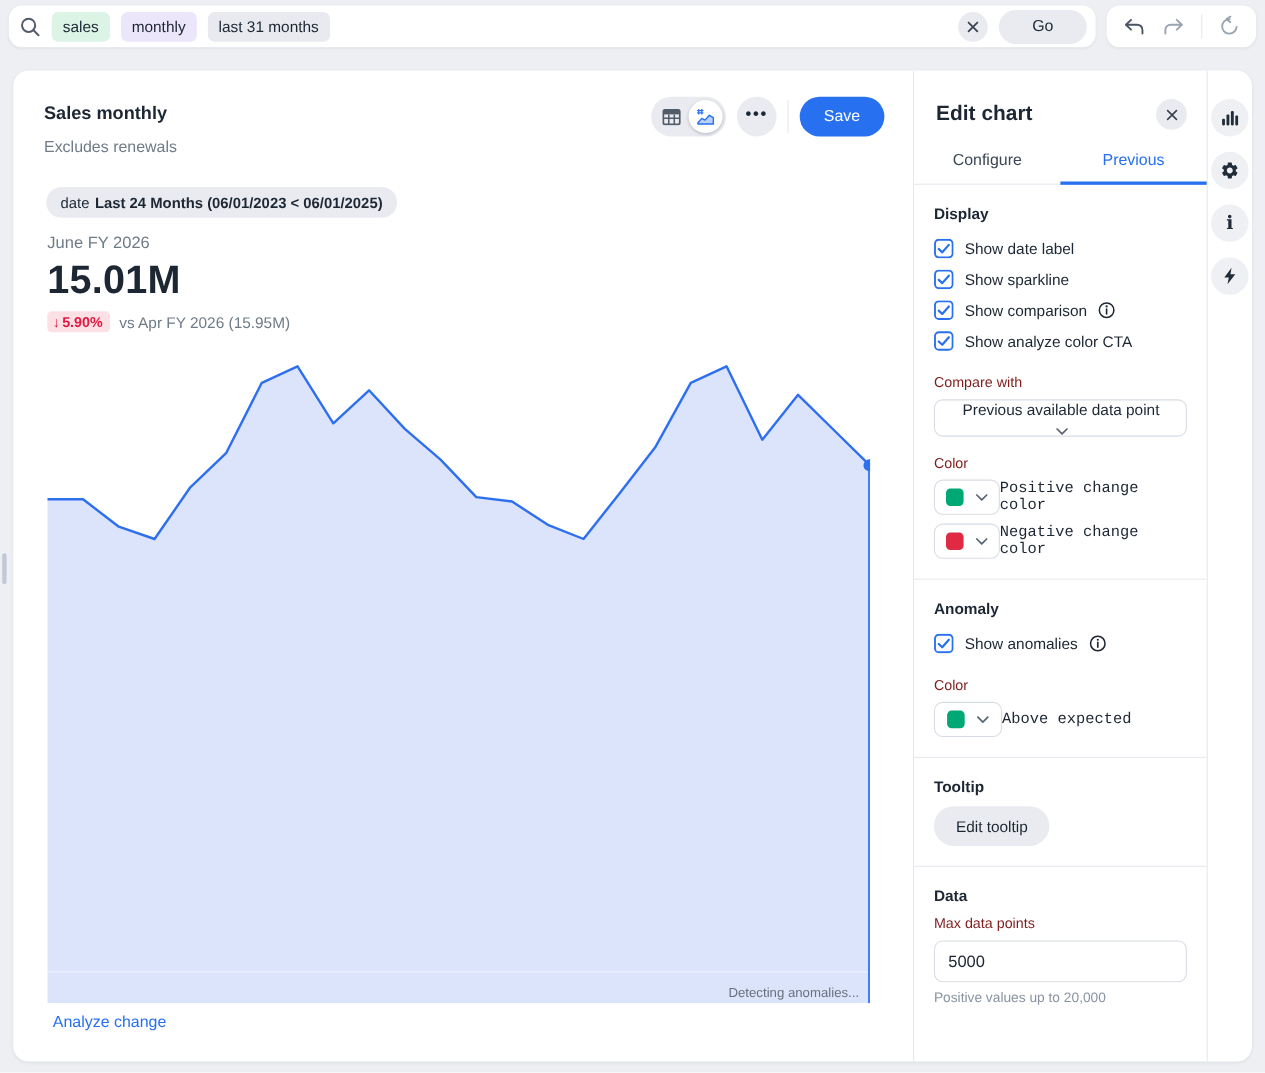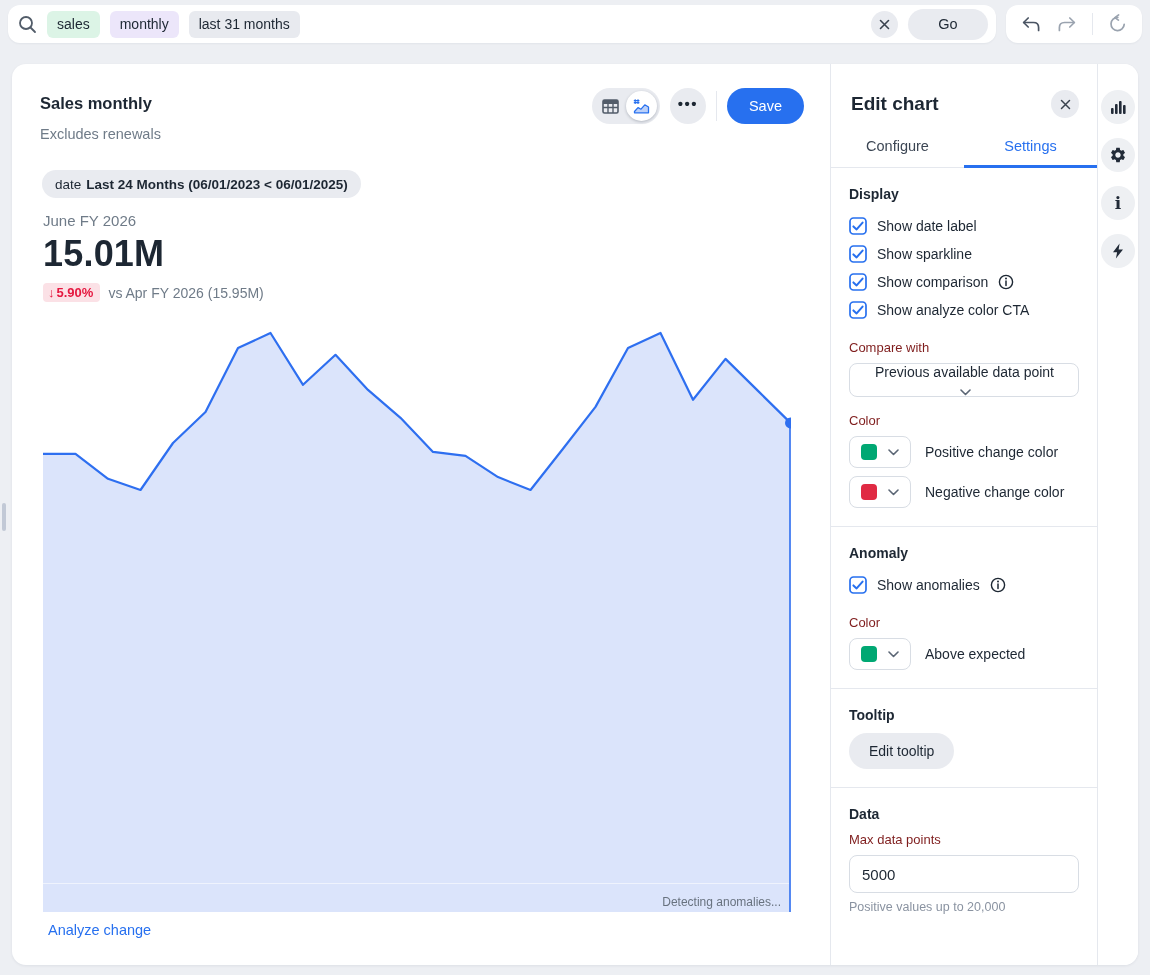--- a/index.html
+++ b/index.html
@@ -69,21 +69,21 @@
   .tab.active{color:var(--accent);}
   .tab.active::after{content:"";position:absolute;left:0;right:0;bottom:-1px;height:3px;background:var(--accent);}
   .panel-body{flex:1;padding:16px 18px 0;overflow:hidden;}
   .sec-h{font-size:14px;font-weight:700;margin:2px 0 10px;}
   .cb-row{display:flex;align-items:center;gap:10px;height:28px;font-size:14px;}
   .cb{width:18px;height:18px;flex:none;display:flex;cursor:pointer;}
   .sub-label{font-size:13px;color:#7f1d1d;margin:16px 0 8px;}
   .select{height:34px;border:1px solid #D8DDE4;border-radius:8px;display:flex;align-items:center;
     padding:0 10px 0 12px;font-size:14px;cursor:pointer;flex-direction:column;}
   .select .sel-text{flex:1;white-space:nowrap;overflow:hidden;width:180px;}
-  .color-row{display:flex;align-items:center;gap:14px;margin-bottom:8px;}
+  .color-row{display:flex;align-items:center;margin-bottom:8px;font-family:Liberation Mono, monospace;}
   .color-ctl{width:62px;height:32px;border:1px solid #D8DDE4;border-radius:8px;display:flex;
     align-items:center;justify-content:space-evenly;cursor:pointer;}
   .swatch{width:16px;height:16px;border-radius:4px;}
   .color-label{font-size:14px;}
   .panel-divider{height:1px;background:var(--border);margin:18px -18px;}
   .pill-btn{height:36px;padding:0 20px;border:none;border-radius:18px;background:var(--ctl);
     font-size:14px;font-family:inherit;cursor:pointer;color:var(--dark);}
   .text-input{width:100%;height:38px;border:1px solid #D8DDE4;border-radius:8px;padding:0 12px;
     font-size:15px;font-family:inherit;color:var(--dark);outline:none;}
   .helper{font-size:12.5px;color:#8A93A1;margin-top:7px;}
@@ -207,21 +207,21 @@
     <div class="panel-header">
       <h2>Edit chart</h2>
       <span class="panel-close">
         <svg width="11" height="11" viewBox="0 0 11 11">
             <path d="M1.5 1.5 L9.5 9.5 M9.5 1.5 L1.5 9.5" stroke="#39424E" stroke-width="1.5" stroke-linecap="round"></path>
           </svg>
       </span>
     </div>
     <div class="tabs">
       <span class="tab">Configure</span>
-      <span class="tab active">Settings</span>
+      <span class="tab active">Previous</span>
     </div>
 
     <div class="panel-body">
       <div class="sec-h">Display</div>
 
       <div class="cb-row">
         <span class="cb">
           <svg width="18" height="18" viewBox="0 0 18 18">
               <rect x="1" y="1" width="16" height="16" rx="3.5" fill="#fff" stroke="#2770EF" stroke-width="1.7"></rect>
               <path d="M4.4 9.4 L7.6 12.4 L13.6 5.6" fill="none" stroke="#2770EF" stroke-width="2" stroke-linecap="round" stroke-linejoin="round"></path>

